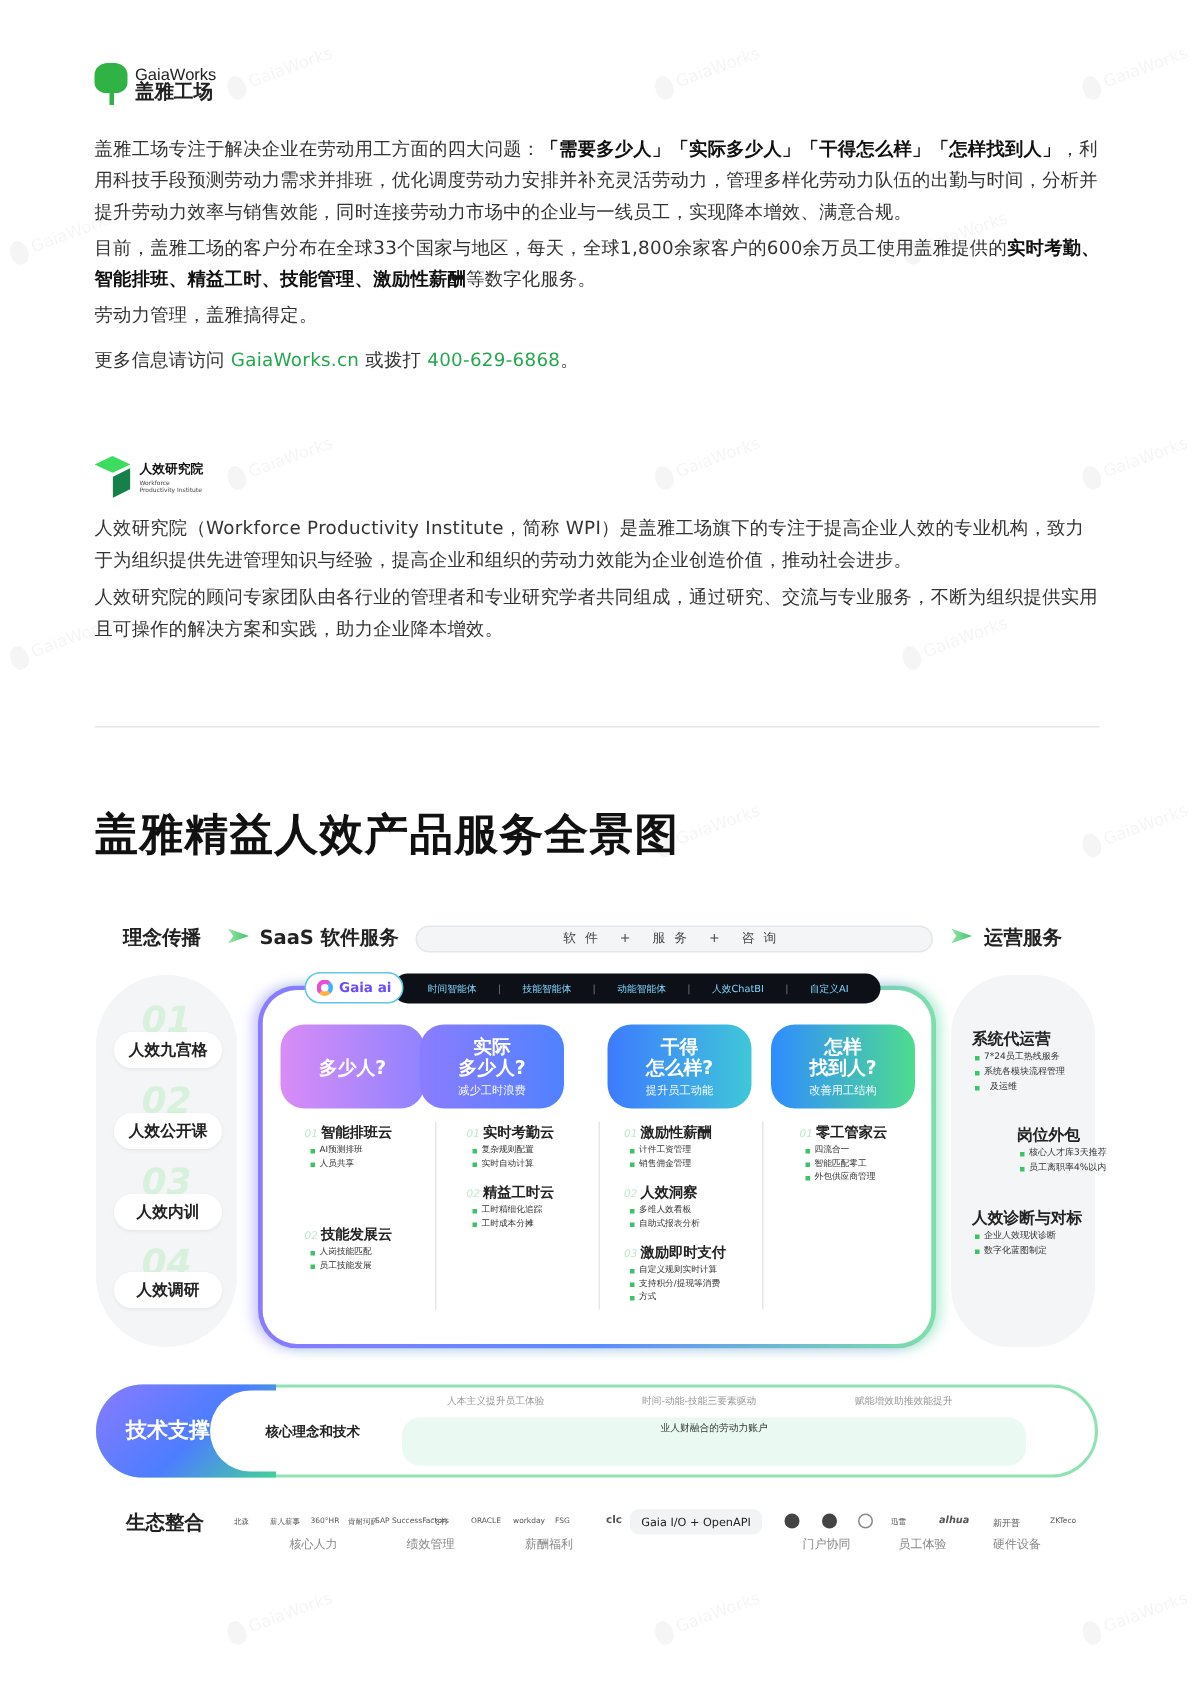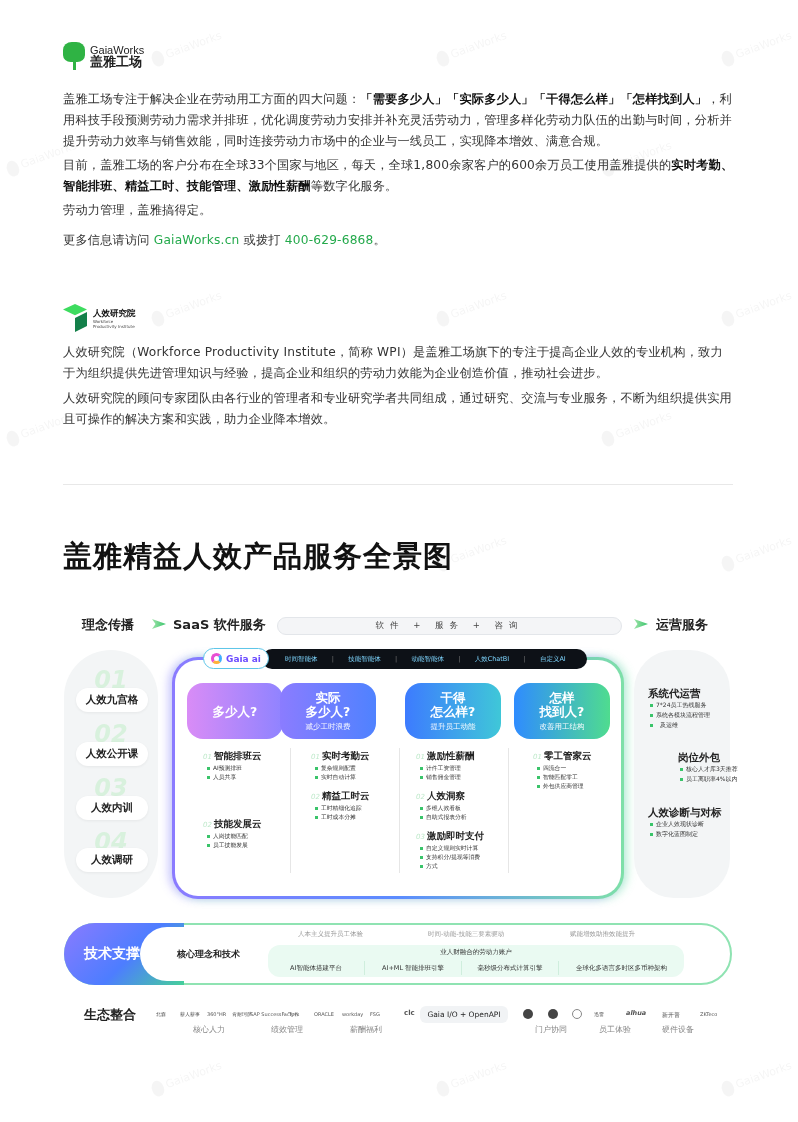--- a/index.html
+++ b/index.html
@@ -273,26 +273,20 @@
 <div class="tech-wrap"></div>
 <div class="tech-left"></div>
 <div class="tech-inner"></div>
 <div class="tech-label">技术支撑</div>
 <div class="core-label">核心理念和技术</div>
 <div class="tech-top" style="left:298px;">人本主义提升员工体验</div>
 <div class="tech-top" style="left:428px;">时间-动能-技能三要素驱动</div>
 <div class="tech-top" style="left:570px;">赋能增效助推效能提升</div>
 <div class="tech-band">
   <div class="row1">业人财融合的劳动力账户</div>
-  <div class="row2">
-    <span>AI智能体搭建平台</span>
-    <span>AI+ML 智能排班引擎</span>
-    <span>毫秒级分布式计算引擎</span>
-    <span>全球化多语言多时区多币种架构</span>
-  </div>
 </div>
 
 <div class="eco-title">生态整合</div>
 <div class="eco-logos" style="left:156px;">北森</div>
 <div class="eco-logos" style="left:180px;">薪人薪事</div>
 <div class="eco-logos" style="left:207px;">360°HR</div>
 <div class="eco-logos" style="left:232px;">肯耐珂萨</div>
 <div class="eco-logos" style="left:250px;">SAP SuccessFactors</div>
 <div class="eco-logos" style="left:288px;">飞书</div>
 <div class="eco-logos" style="left:314px;">ORACLE</div>

